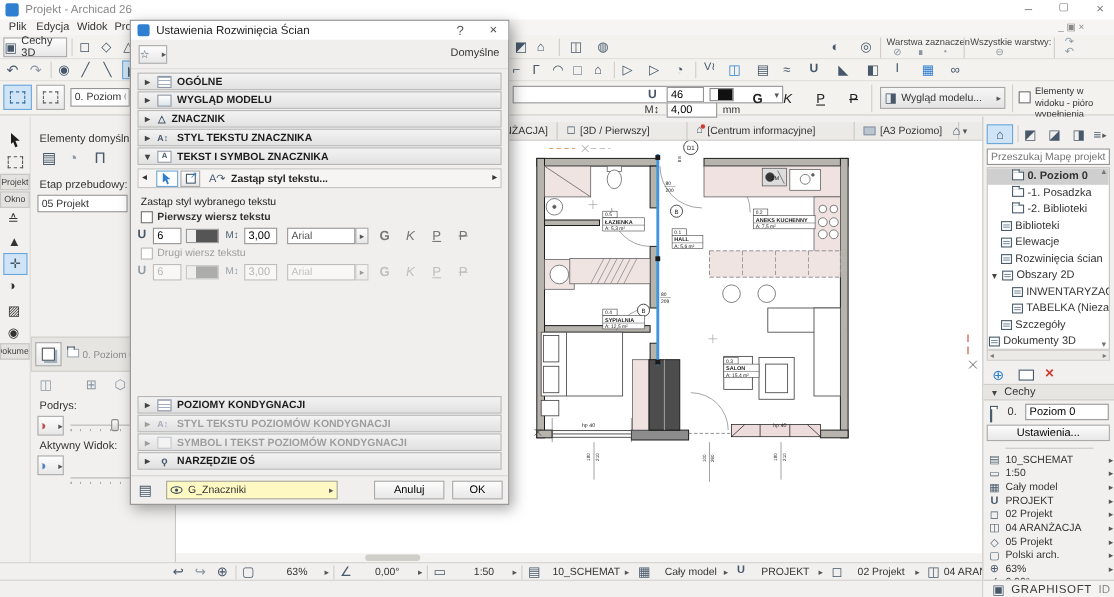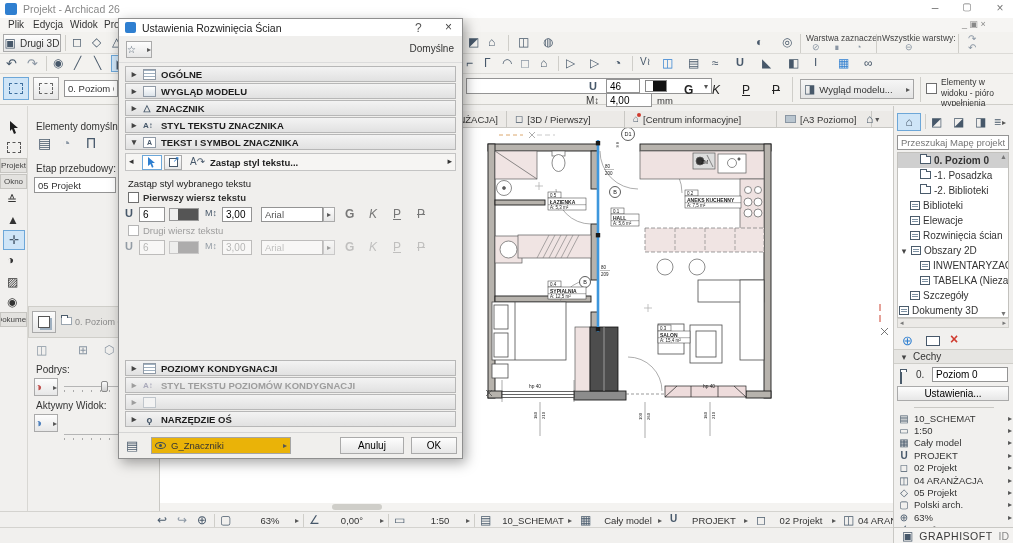--- a/index.html
+++ b/index.html
@@ -58,21 +58,21 @@
     <span class="abs" style="left:8px;top:1px">Plik</span>
     <span class="abs" style="left:33px;top:1px">Edycja</span>
     <span class="abs" style="left:70px;top:1px">Widok</span>
     <span class="abs" style="left:104px;top:1px">Projekt</span>
     <span class="abs" style="left:962px;top:1px;color:#888;font-size:9px">_ ▣ ×</span>
   </div>
 
   <div class="tbrow" style="top:32px;height:22px">
     <span class="btn abs" style="left:3px;top:2px;width:58px;height:18px;gap:4px">
         <span class="ic">▣</span>
-        <span>Drugi 3D</span>
+        <span>Cechy 3D</span>
       </span>
     <span class="sepv" style="left:65px;top:3px;height:16px"></span>
     <span class="abs ic" style="left:72px;top:4px">◻</span>
     <span class="abs ic" style="left:92px;top:4px">◇</span>
     <span class="abs ic" style="left:112px;top:4px">△</span>
     <span class="abs ic" style="left:468px;top:4px">◩</span>
     <span class="abs ic" style="left:488px;top:4px">⌂</span>
     <span class="sepv" style="left:508px;top:3px;height:16px"></span>
     <span class="abs ic" style="left:518px;top:4px">◫</span>
     <span class="abs ic" style="left:543px;top:4px">◍</span>
@@ -728,30 +728,31 @@
         <span>POZIOMY KONDYGNACJI</span>
       </div>
     <div class="sech dis" style="top:358px">
         <span class="tri dis">▸</span>
         <span style="font-size:8px;color:#aab;width:13px">A↕</span>
         <span>STYL TEKSTU POZIOMÓW KONDYGNACJI</span>
       </div>
     <div class="sech dis" style="top:375px">
         <span class="tri dis">▸</span>
         <span class="mi" style="background:#f3f3f3;border-color:#c0c6cc"></span>
+        <span>SYMBOL I TEKST POZIOMÓW KONDYGNACJI</span>
       </div>
     <div class="sech" style="top:392px">
         <span class="tri">▸</span>
         <span style="color:#47586a;width:13px;text-align:center">ϙ</span>
         <span>NARZĘDZIE OŚ</span>
       </div>
 
     <div class="abs r" style="left:0;top:413px;width:343px;height:26px;border-top:1px solid #d5d5d5">
       <span class="abs ic" style="left:7px;top:6px;font-size:13px">▤</span>
-      <span class="ddg abs" style="left:32px;top:4px;width:140px;height:17px;gap:5px;background:#eab308">
+      <span class="ddg abs" style="left:32px;top:4px;width:156px;height:17px;gap:5px;background:#fef9c3">
           <span class="i-eye"></span>
           <span>G_Znaczniki</span>
           <span class="arr">▸</span>
         </span>
       <button class="btn abs" style="left:221px;top:4px;width:64px;height:17px;font-family:inherit">Anuluj</button>
       <button class="btn abs" style="left:292px;top:4px;width:46px;height:17px;font-family:inherit">OK</button>
     </div>
   </div>
 
 </div>

